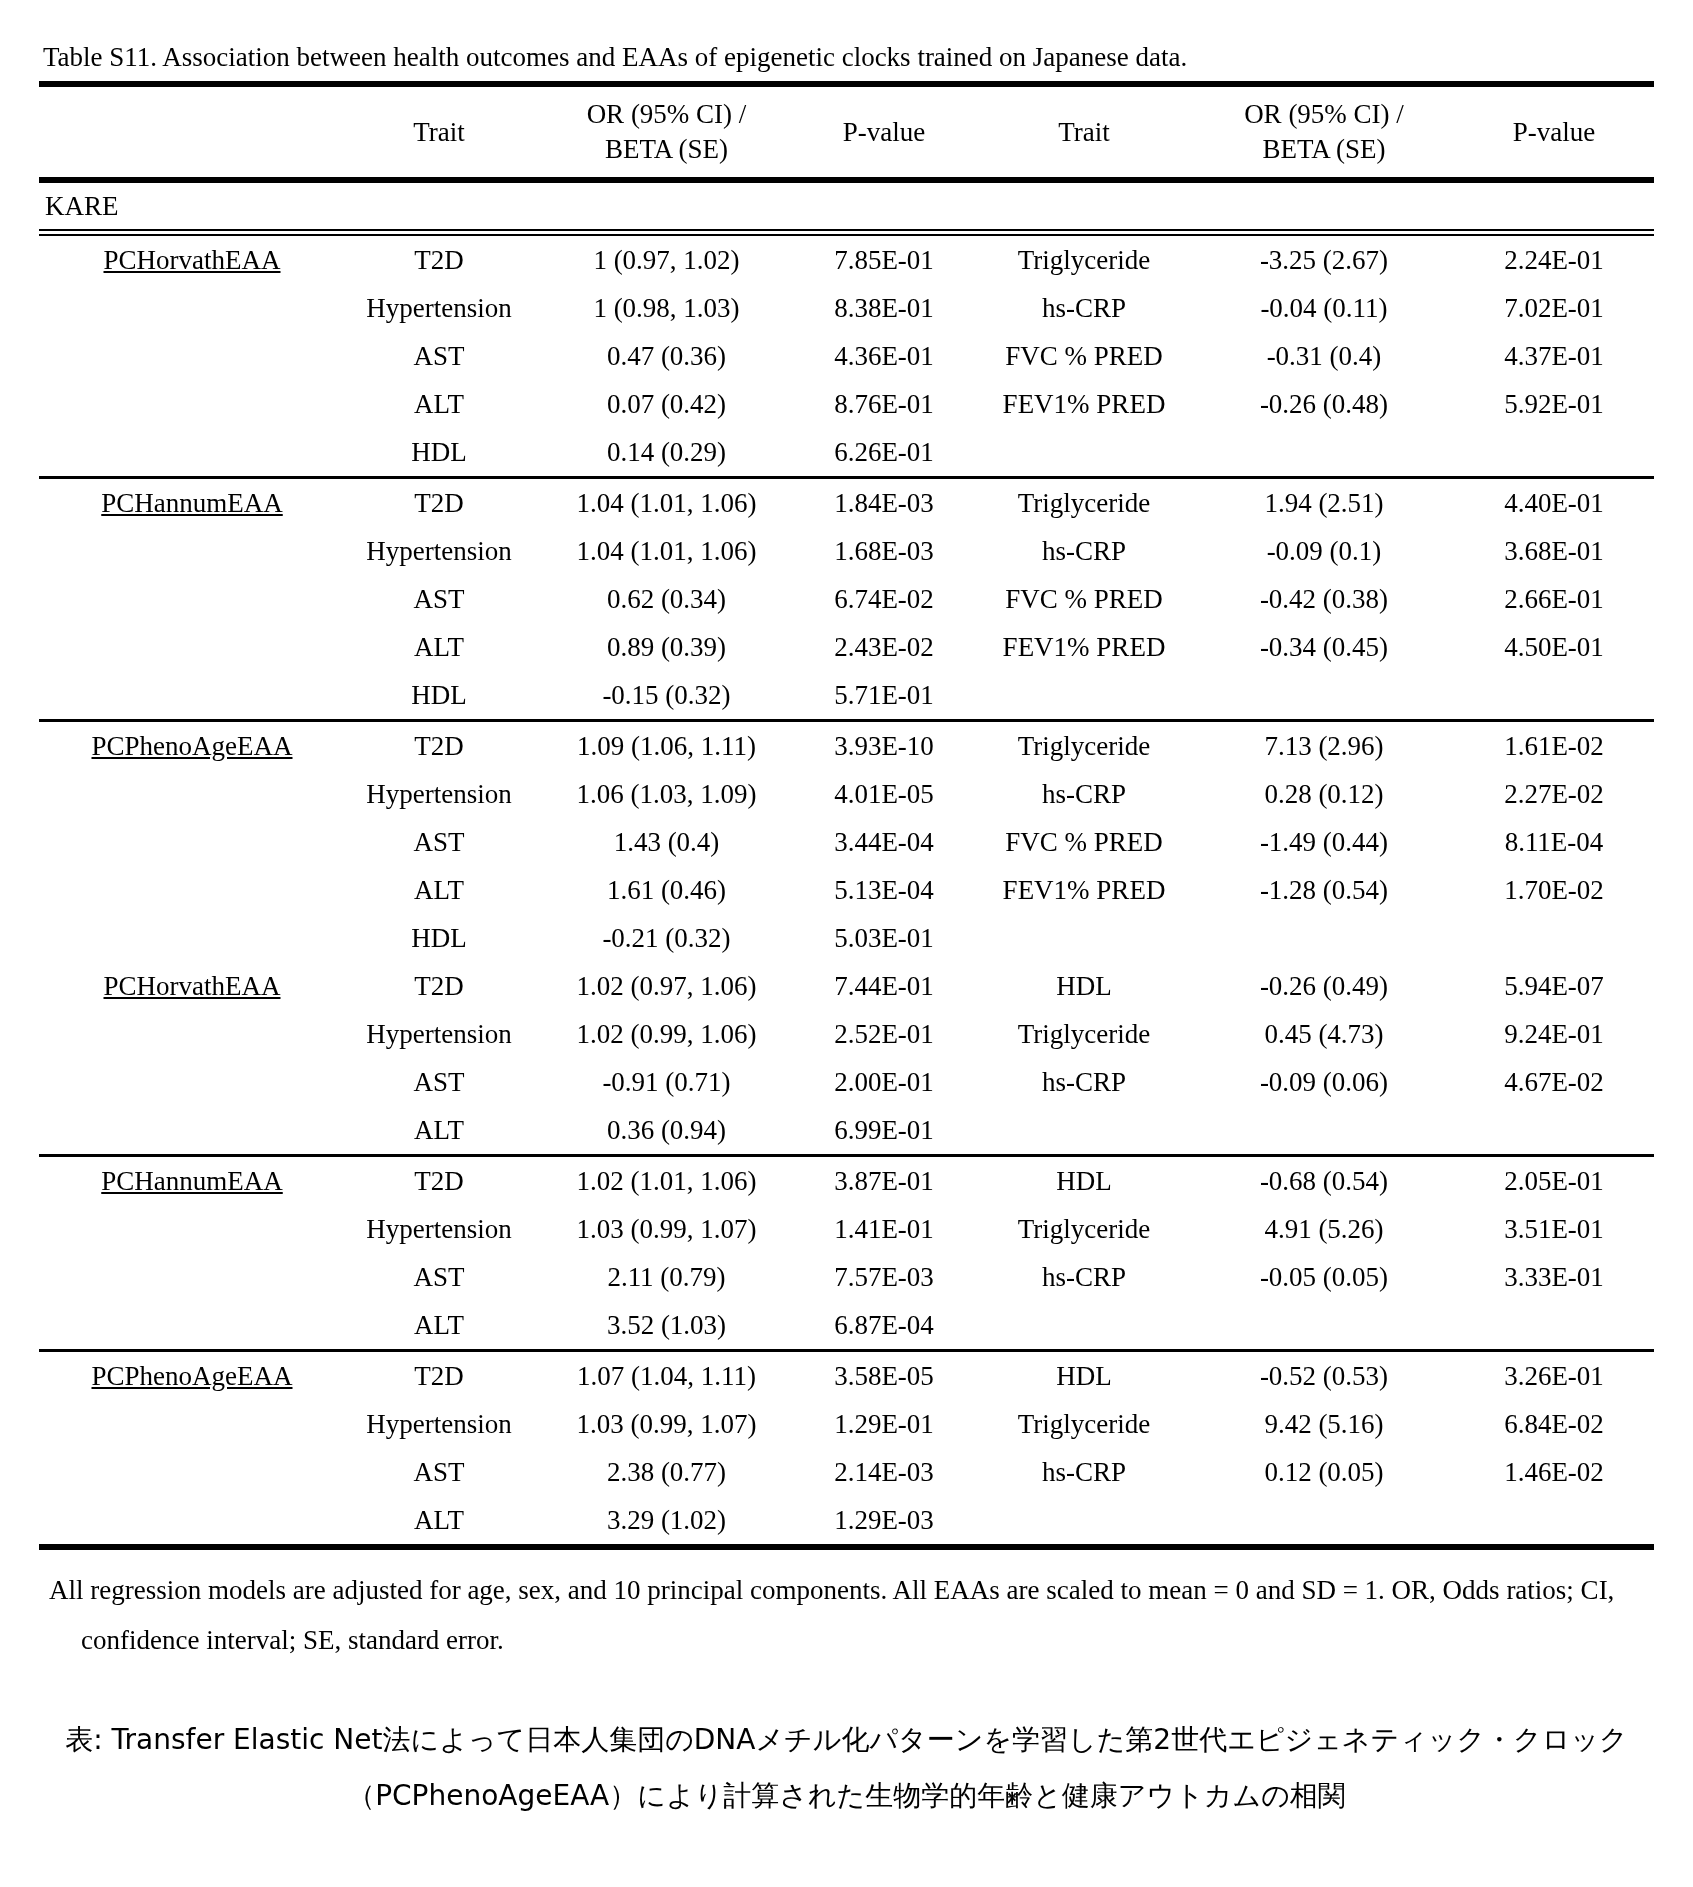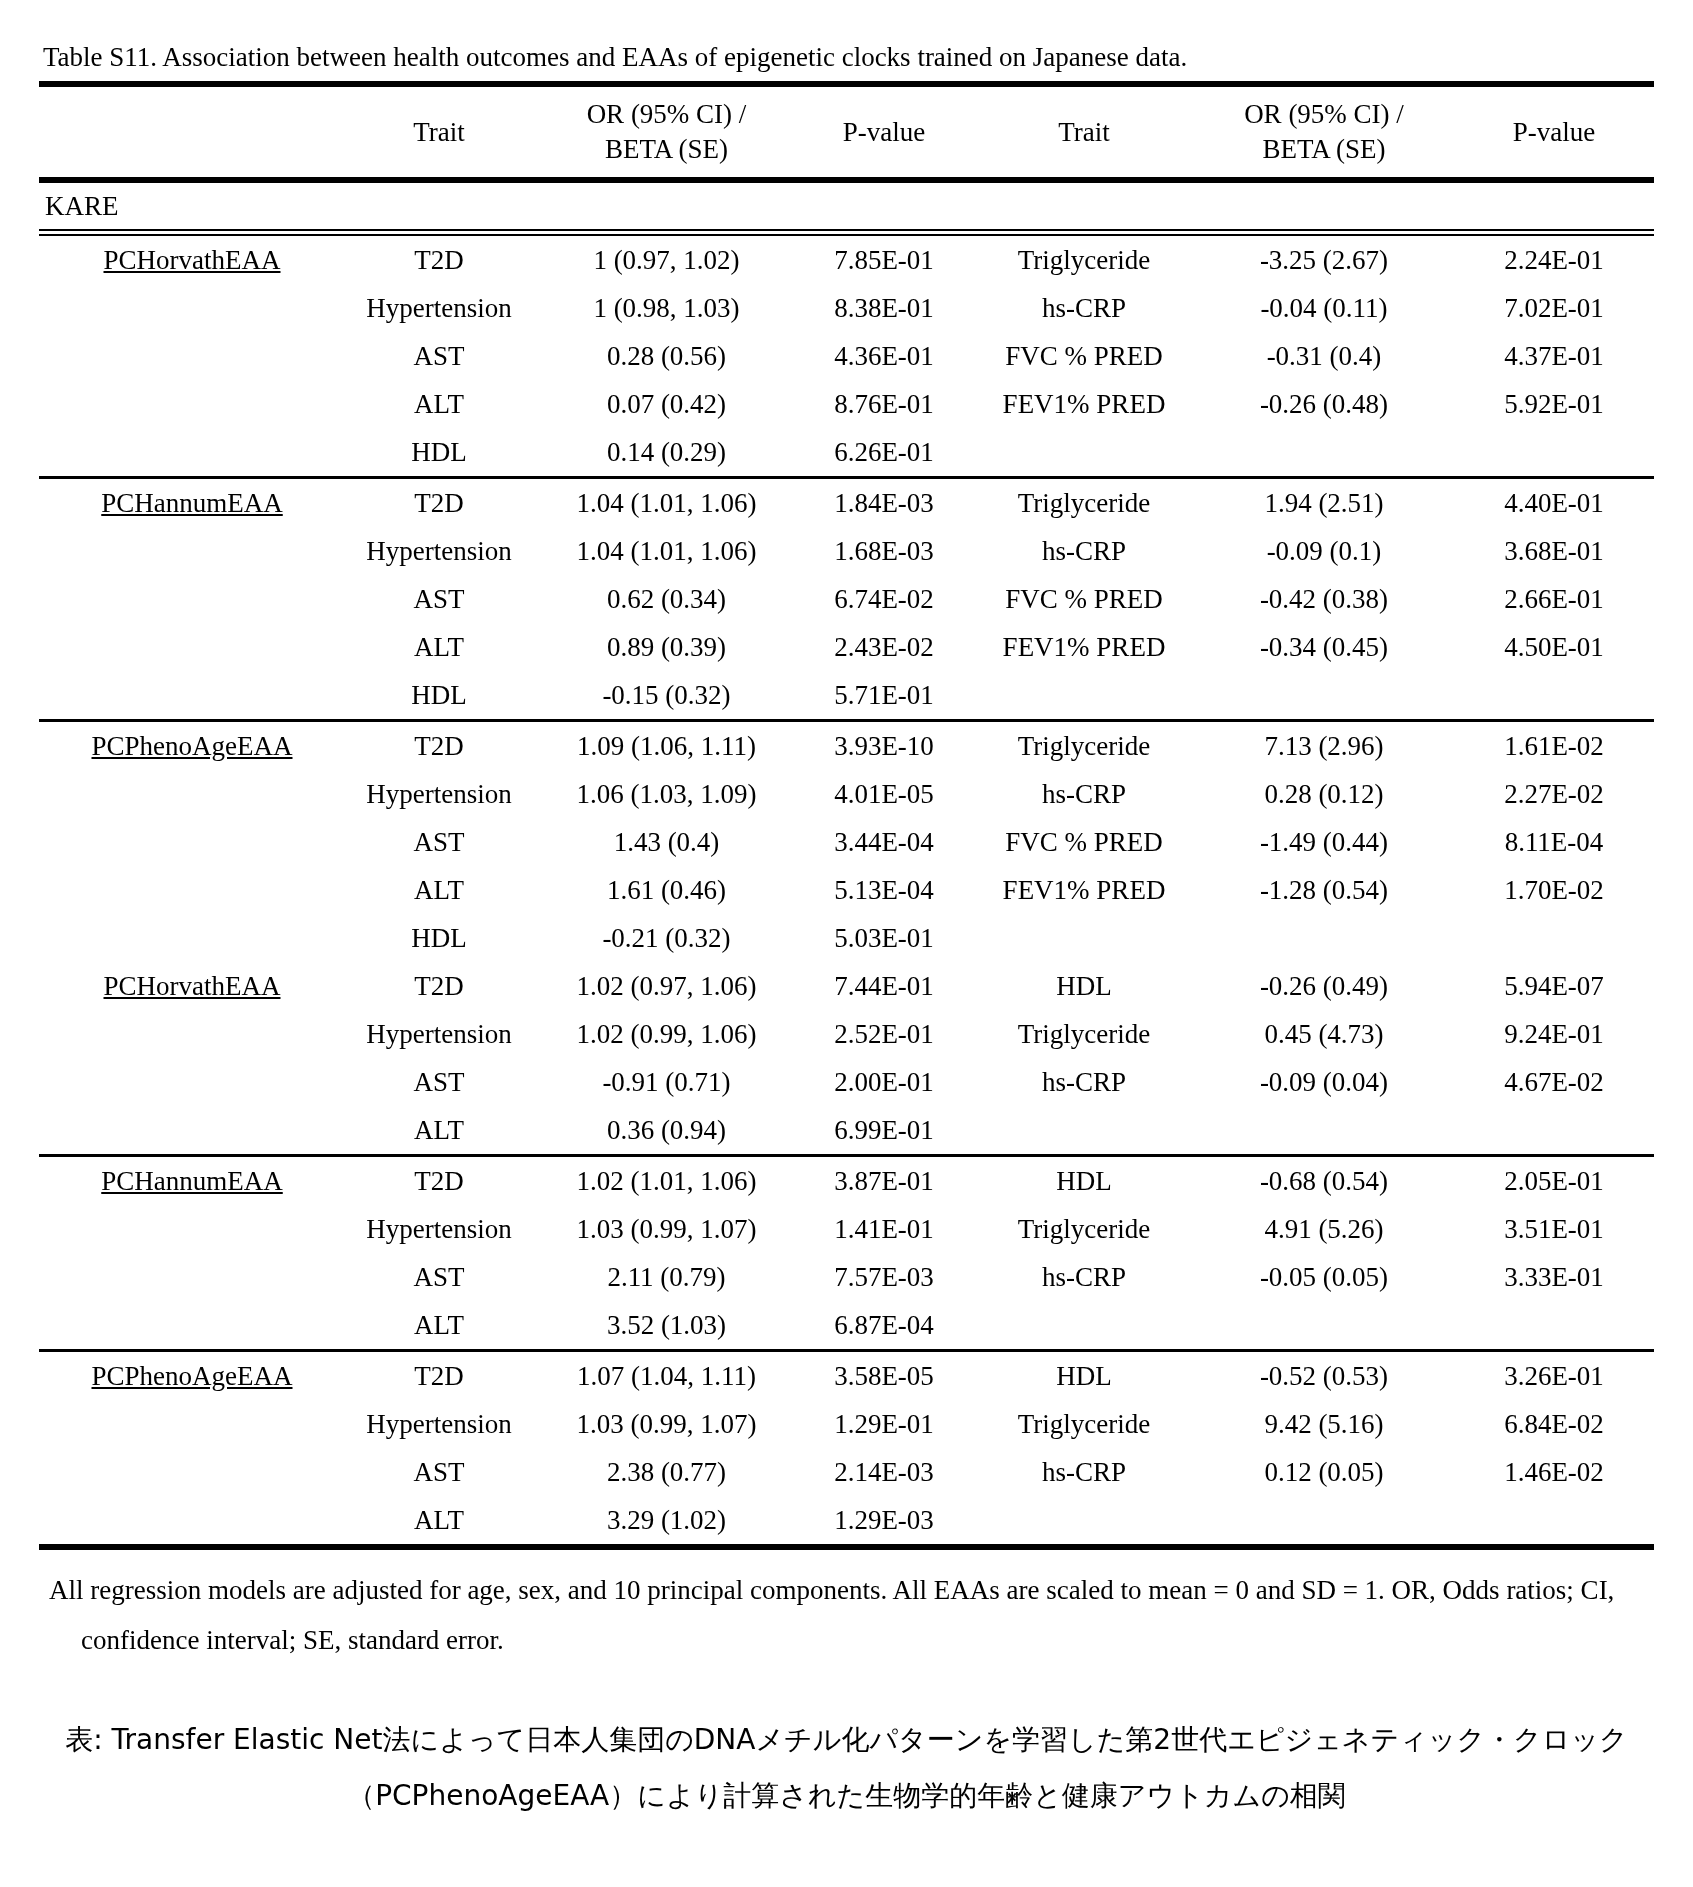--- a/index.html
+++ b/index.html
@@ -105,21 +105,21 @@
           <td>Hypertension</td>
           <td>1 (0.98, 1.03)</td>
           <td>8.38E-01</td>
           <td>hs-CRP</td>
           <td>-0.04 (0.11)</td>
           <td>7.02E-01</td>
         </tr>
         <tr>
           <td class="clock"></td>
           <td>AST</td>
-          <td>0.28 (0.56)</td>
+          <td>0.47 (0.36)</td>
           <td>4.36E-01</td>
           <td>FVC % PRED</td>
           <td>-0.31 (0.4)</td>
           <td>4.37E-01</td>
         </tr>
         <tr>
           <td class="clock"></td>
           <td>ALT</td>
           <td>0.07 (0.42)</td>
           <td>8.76E-01</td>
@@ -243,21 +243,21 @@
           <td>Triglyceride</td>
           <td>0.45 (4.73)</td>
           <td>9.24E-01</td>
         </tr>
         <tr>
           <td class="clock"></td>
           <td>AST</td>
           <td>-0.91 (0.71)</td>
           <td>2.00E-01</td>
           <td>hs-CRP</td>
-          <td>-0.09 (0.04)</td>
+          <td>-0.09 (0.06)</td>
           <td>4.67E-02</td>
         </tr>
         <tr>
           <td class="clock"></td>
           <td>ALT</td>
           <td>0.36 (0.94)</td>
           <td>6.99E-01</td>
           <td></td>
           <td></td>
           <td></td>

